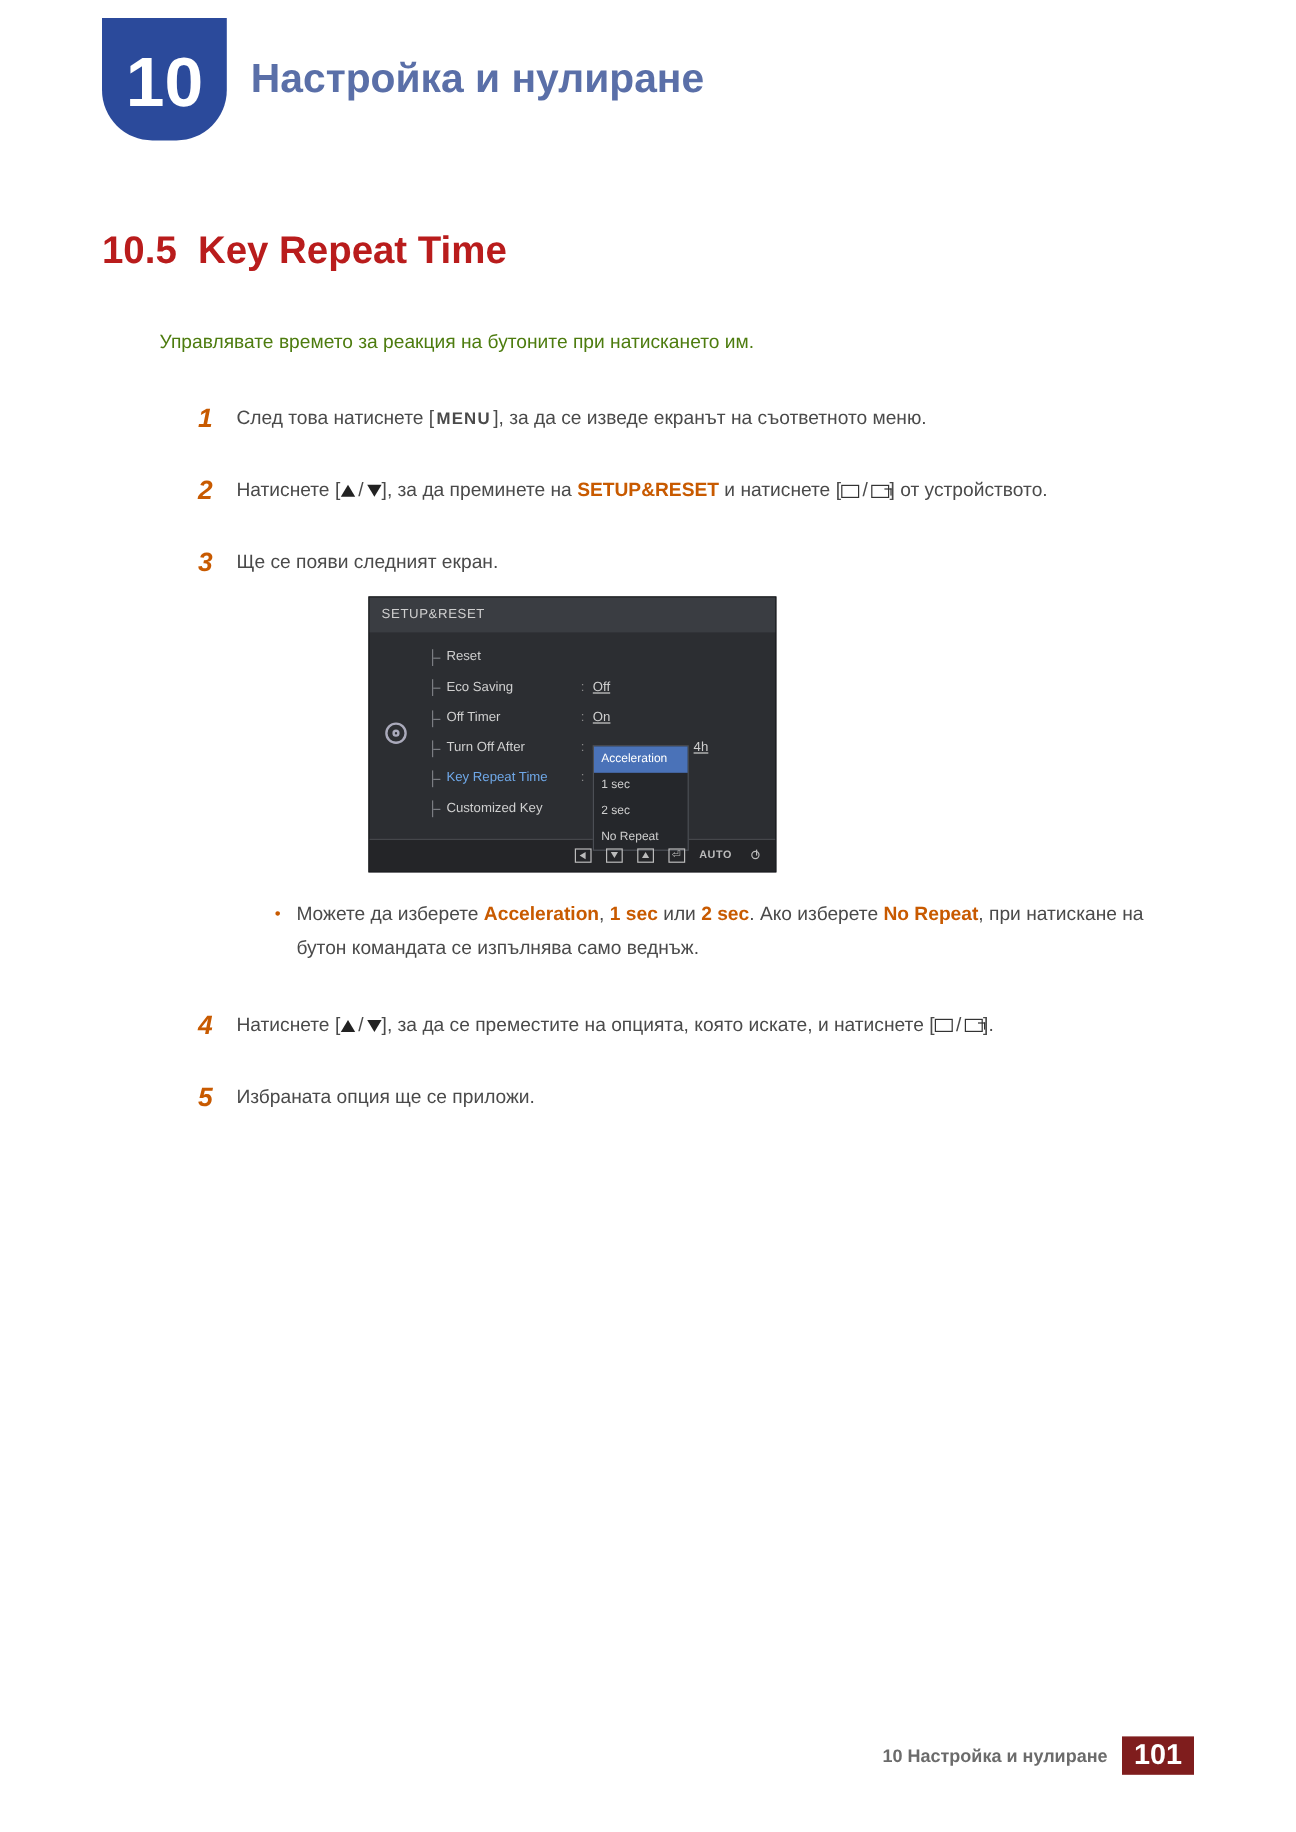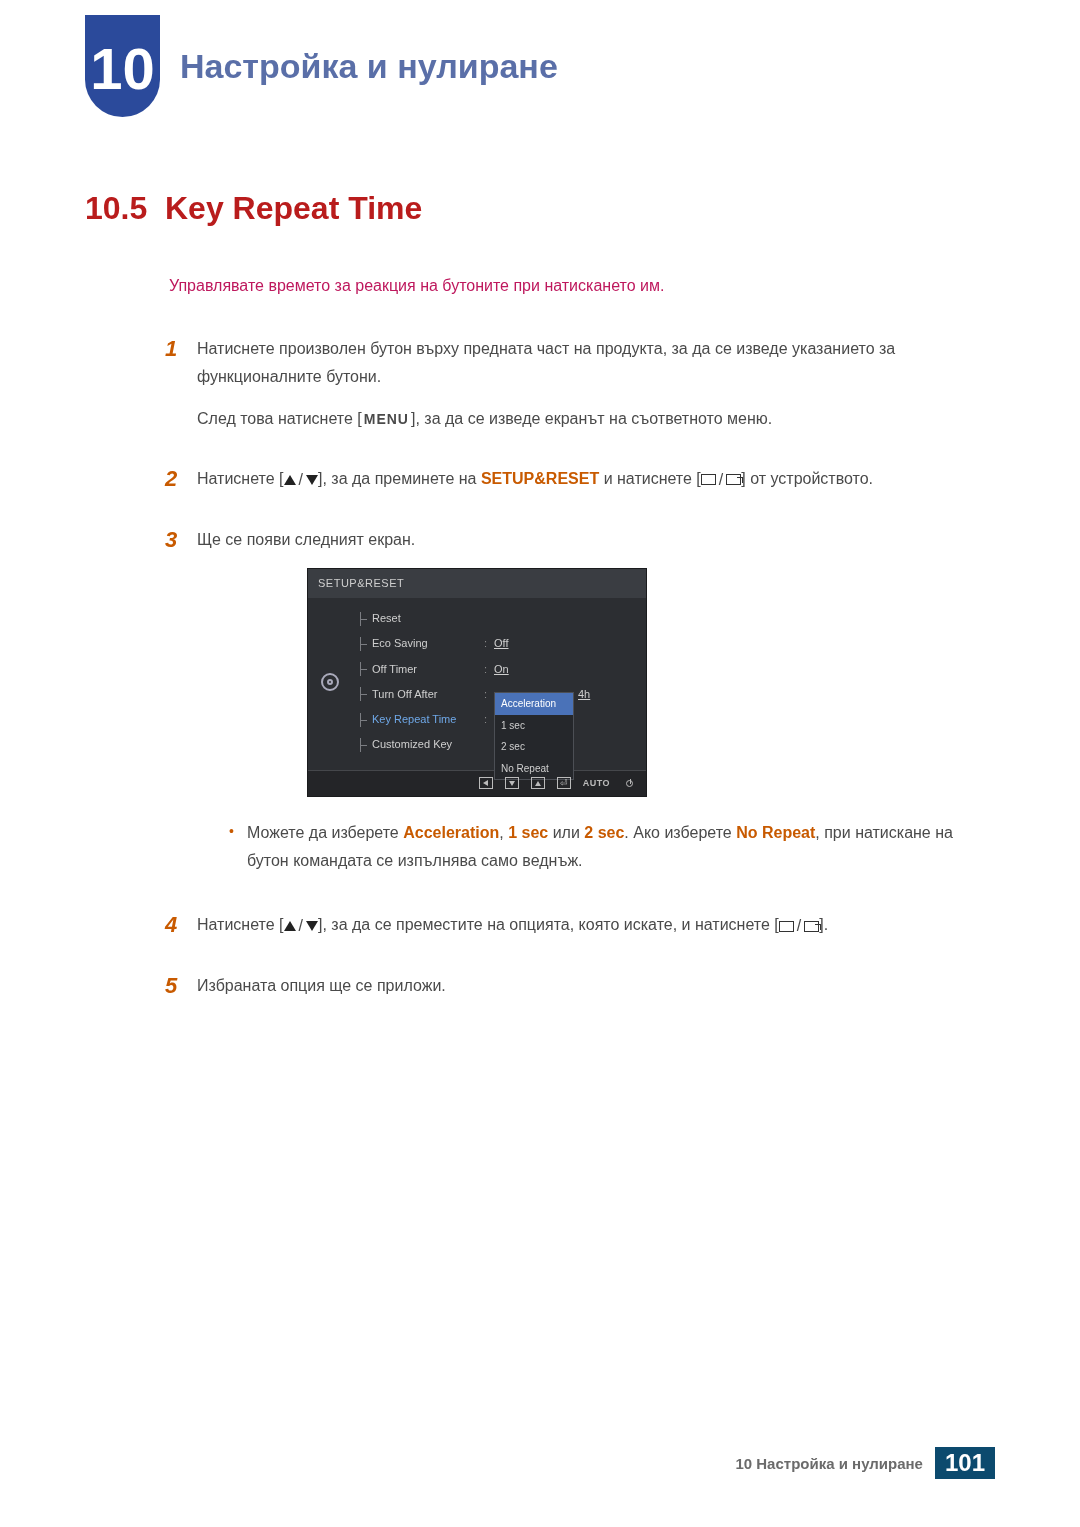--- a/index.html
+++ b/index.html
@@ -18,21 +18,21 @@
     padding: 0 85px 0 85px;
   }
   .chapter-header {
     position: absolute;
     top: 15px;
     left: 85px;
     display: flex;
     align-items: center;
   }
   .chapter-badge {
-    width: 75px;
+    width: 104px;
     height: 102px;
     background: #2b4a9b;
     border-bottom-left-radius: 42px;
     border-bottom-right-radius: 42px;
     color: #ffffff;
     font-size: 58px;
     font-weight: 700;
     display: flex;
     align-items: center;
     justify-content: center;
@@ -52,21 +52,21 @@
   }
   .section-head {
     display: flex;
     align-items: baseline;
     color: #b91c1c;
     font-weight: 700;
     margin-bottom: 50px;
   }
   .section-num { font-size: 32px; width: 80px; }
   .section-title { font-size: 32px; }
-  .intro { font-size: 16px; color: #be185d; margin-left: 84px; margin-bottom: 40px; }
+  .intro { font-size: 16px; color: #4d7c0f; margin-left: 48px; margin-bottom: 40px; }
   .subsection-head {
     margin-left: 80px;
     color: #c85a00;
     font-weight: 700;
     font-size: 19px;
     margin-bottom: 28px;
   }
   .subsection-num { margin-right: 14px; }
   .steps { margin-left: 80px; }
   .step { display: flex; margin-bottom: 18px; }
@@ -207,21 +207,21 @@
   .page-footer {
     position: absolute;
     bottom: 48px;
     right: 85px;
     display: flex;
     align-items: center;
     gap: 12px;
   }
   .footer-text { font-size: 15px; font-weight:700; color:#6b6b6b; }
   .footer-num {
-    background: #0c4a6e;
+    background: #7f1d1d;
     color: #fff;
     font-size: 24px;
     font-weight: 700;
     padding: 2px 10px;
   }
 </style>
 </head>
 <body>
 
 <div class="page">
@@ -237,21 +237,20 @@
     </div>
 
     <p class="intro">Управлявате времето за реакция на бутоните при натискането им.</p>
 
 
     <div class="steps">
 
       <div class="step">
         <div class="step-num">1</div>
         <div class="step-body">
-          <p>Натиснете произволен бутон върху предната част на продукта, за да се изведе указанието за функционалните бутони.</p>
           <p>
             <span>След това натиснете [</span><span class="menu-label">MENU</span><span>], за да се изведе екранът на съответното меню.</span>
           </p>
         </div>
       </div>
 
       <div class="step">
         <div class="step-num">2</div>
         <div class="step-body">
           <p>

